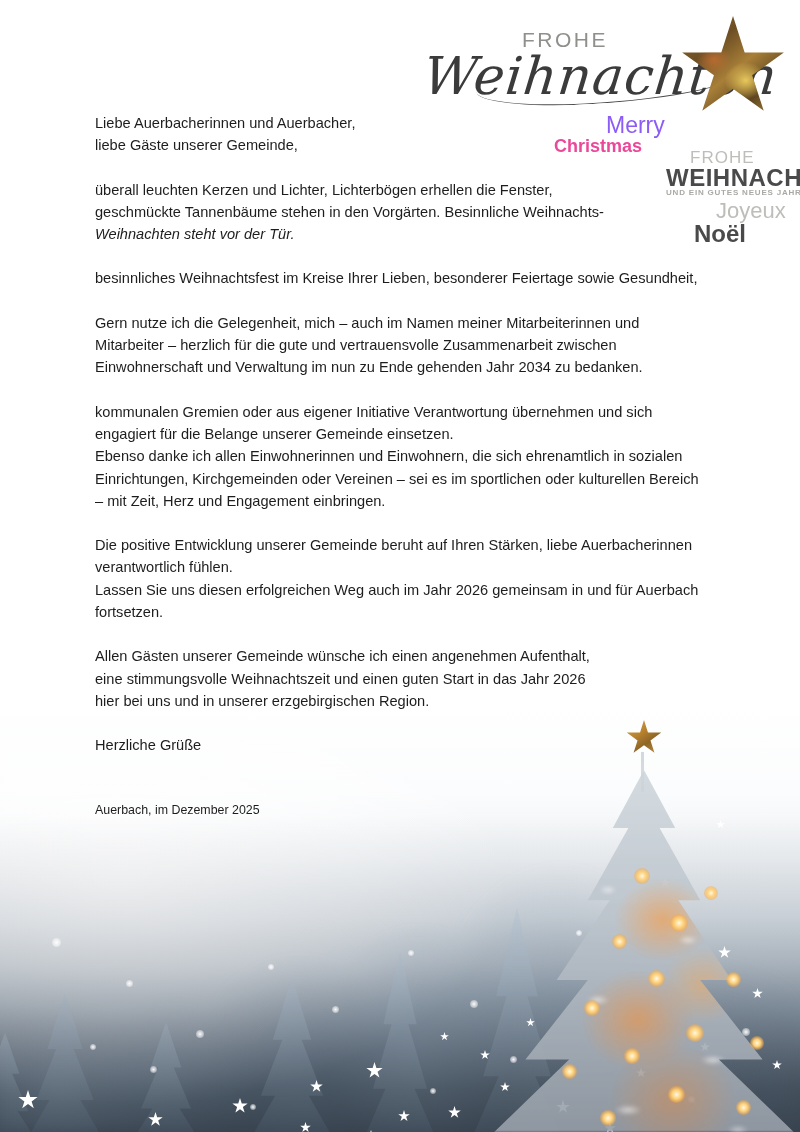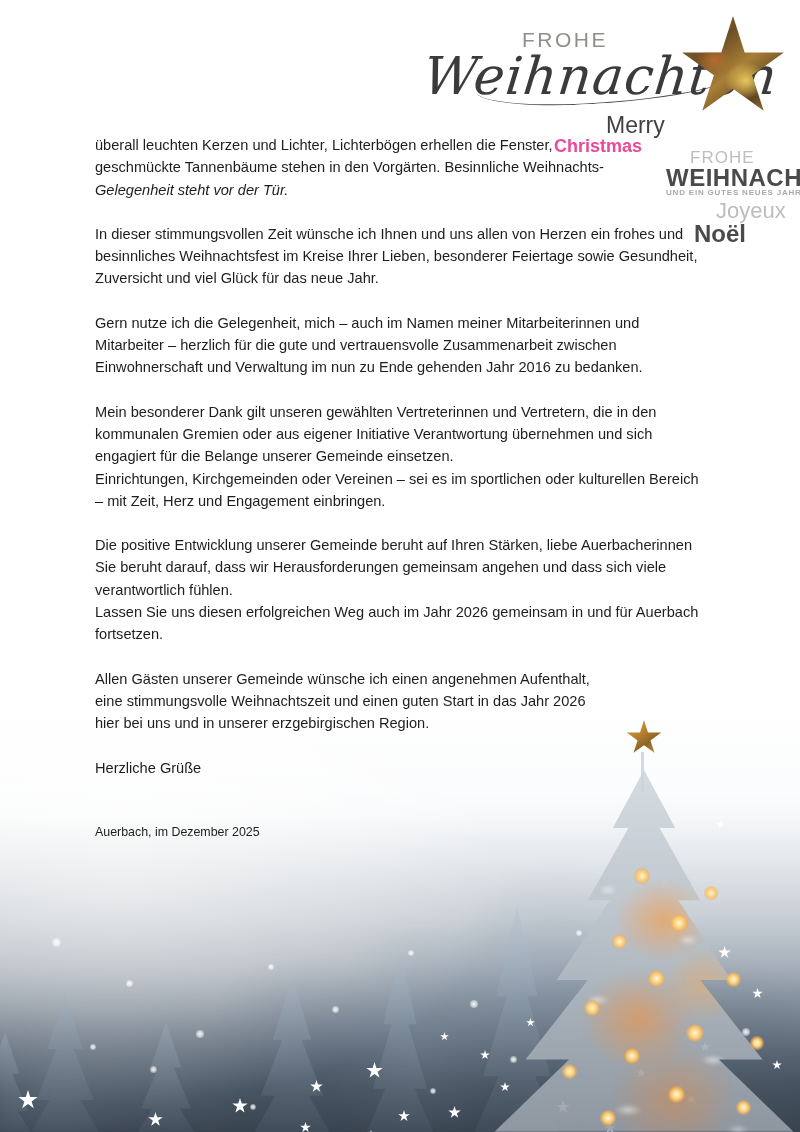--- a/index.html
+++ b/index.html
@@ -179,21 +179,21 @@
       radial-gradient(ellipse 30px 26px at 62% 62%, rgba(236,205,94,0.95), rgba(0,0,0,0) 70%),
       radial-gradient(ellipse 24px 20px at 32% 42%, rgba(200,110,50,0.75), rgba(0,0,0,0) 72%),
       linear-gradient(140deg, #8d6a32 0%, #6e4f24 30%, #a87f38 52%, #5e4520 74%, #c6a04a 100%);
     clip-path: polygon(50% 0%, 61% 35%, 98% 35%, 68% 57%, 79% 91%, 50% 70%, 21% 91%, 32% 57%, 2% 35%, 39% 35%);
   }
   .wc-word {
     position: absolute;
     white-space: nowrap;
     font-family: "Liberation Sans", sans-serif;
   }
-  #wc-merry     { left: 188px; top: 104px; font-size: 23px; color: #404040; }
+  #wc-merry     { left: 188px; top: 104px; font-size: 23px; color: #8b5cf6; }
   #wc-christmas { left: 136px; top: 128px; font-size: 18px; color: #ec4899; font-weight: 600; }
   #wc-frohe     { left: 272px; top: 140px; font-size: 17px; color: #bdbdb9; letter-spacing: 1px; }
   #wc-weihn     { left: 248px; top: 156px; font-size: 24px; color: #4a4a4a; font-weight: 600; letter-spacing: 0.5px; }
   #wc-sub       { left: 248px; top: 180px; font-size: 8px; color: #a9a9a5; letter-spacing: 0.8px; font-weight: 600; }
   #wc-joyeux    { left: 298px; top: 190px; font-size: 22px; color: #bdbdb9; }
   #wc-noel      { left: 276px; top: 212px; font-size: 24px; color: #4a4a4a; font-weight: 600; }
 
   
   #letter {
     position: absolute;
@@ -302,60 +302,61 @@
     <div class="wc-word" id="wc-christmas">Christmas</div>
     <div class="wc-word" id="wc-frohe">FROHE</div>
     <div class="wc-word" id="wc-weihn">WEIHNACHTEN</div>
     <div class="wc-word" id="wc-sub">UND EIN GUTES NEUES JAHR</div>
     <div class="wc-word" id="wc-joyeux">Joyeux</div>
     <div class="wc-word" id="wc-noel">Noël</div>
   </div>
 
   <div id="letter">
 
+    <div>
+      <p class="para">Liebe Auerbacherinnen und Auerbacher,</p>
+      <p class="para">liebe Gäste unserer Gemeinde,</p>
+    </div>
 
     <div class="gap-md"></div>
 
     <div>
       <p class="para">überall leuchten Kerzen und Lichter, Lichterbögen erhellen die Fenster,</p>
       <p class="para">geschmückte Tannenbäume stehen in den Vorgärten. Besinnliche Weihnachts-</p>
-      <p class="para italic">Gelegenheit steht vor der Tür.</p>
-    </div>
-
-    <div class="gap-md"></div>
-
-    <div>
-      <p class="para">In dieser stimmungsvollen Zeit wünsche ich Ihnen und uns allen von Herzen ein frohes und</p>
+      <p class="para italic">Weihnachten steht vor der Tür.</p>
+    </div>
+
+    <div class="gap-md"></div>
+
+    <div>
       <p class="para">besinnliches Weihnachtsfest im Kreise Ihrer Lieben, besonderer Feiertage sowie Gesundheit,</p>
-      <p class="para">Zuversicht und viel Glück für das neue Jahr.</p>
     </div>
 
     <div class="gap-md"></div>
 
     <div>
       <p class="para">Gern nutze ich die Gelegenheit, mich – auch im Namen meiner Mitarbeiterinnen und</p>
       <p class="para">Mitarbeiter – herzlich für die gute und vertrauensvolle Zusammenarbeit zwischen</p>
-      <p class="para">Einwohnerschaft und Verwaltung im nun zu Ende gehenden Jahr 2016 zu bedanken.</p>
-    </div>
-
-    <div class="gap-md"></div>
-
-    <div>
-      <p class="para">Mein besonderer Dank gilt unseren gewählten Vertreterinnen und Vertretern, die in den</p>
+      <p class="para">Einwohnerschaft und Verwaltung im nun zu Ende gehenden Jahr 2034 zu bedanken.</p>
+    </div>
+
+    <div class="gap-md"></div>
+
+    <div>
       <p class="para">kommunalen Gremien oder aus eigener Initiative Verantwortung übernehmen und sich</p>
       <p class="para">engagiert für die Belange unserer Gemeinde einsetzen.</p>
+      <p class="para">Ebenso danke ich allen Einwohnerinnen und Einwohnern, die sich ehrenamtlich in sozialen</p>
       <p class="para">Einrichtungen, Kirchgemeinden oder Vereinen – sei es im sportlichen oder kulturellen Bereich</p>
       <p class="para">– mit Zeit, Herz und Engagement einbringen.</p>
     </div>
 
     <div class="gap-md"></div>
 
     <div>
       <p class="para">Die positive Entwicklung unserer Gemeinde beruht auf Ihren Stärken, liebe Auerbacherinnen</p>
-      <p class="para">Sie beruht darauf, dass wir Herausforderungen gemeinsam angehen und dass sich viele</p>
       <p class="para">verantwortlich fühlen.</p>
       <p class="para">Lassen Sie uns diesen erfolgreichen Weg auch im Jahr 2026 gemeinsam in und für Auerbach</p>
       <p class="para">fortsetzen.</p>
     </div>
 
     <div class="gap-md"></div>
 
     <div>
       <p class="para">Allen Gästen unserer Gemeinde wünsche ich einen angenehmen Aufenthalt,</p>
       <p class="para">eine stimmungsvolle Weihnachtszeit und einen guten Start in das Jahr 2026</p>

